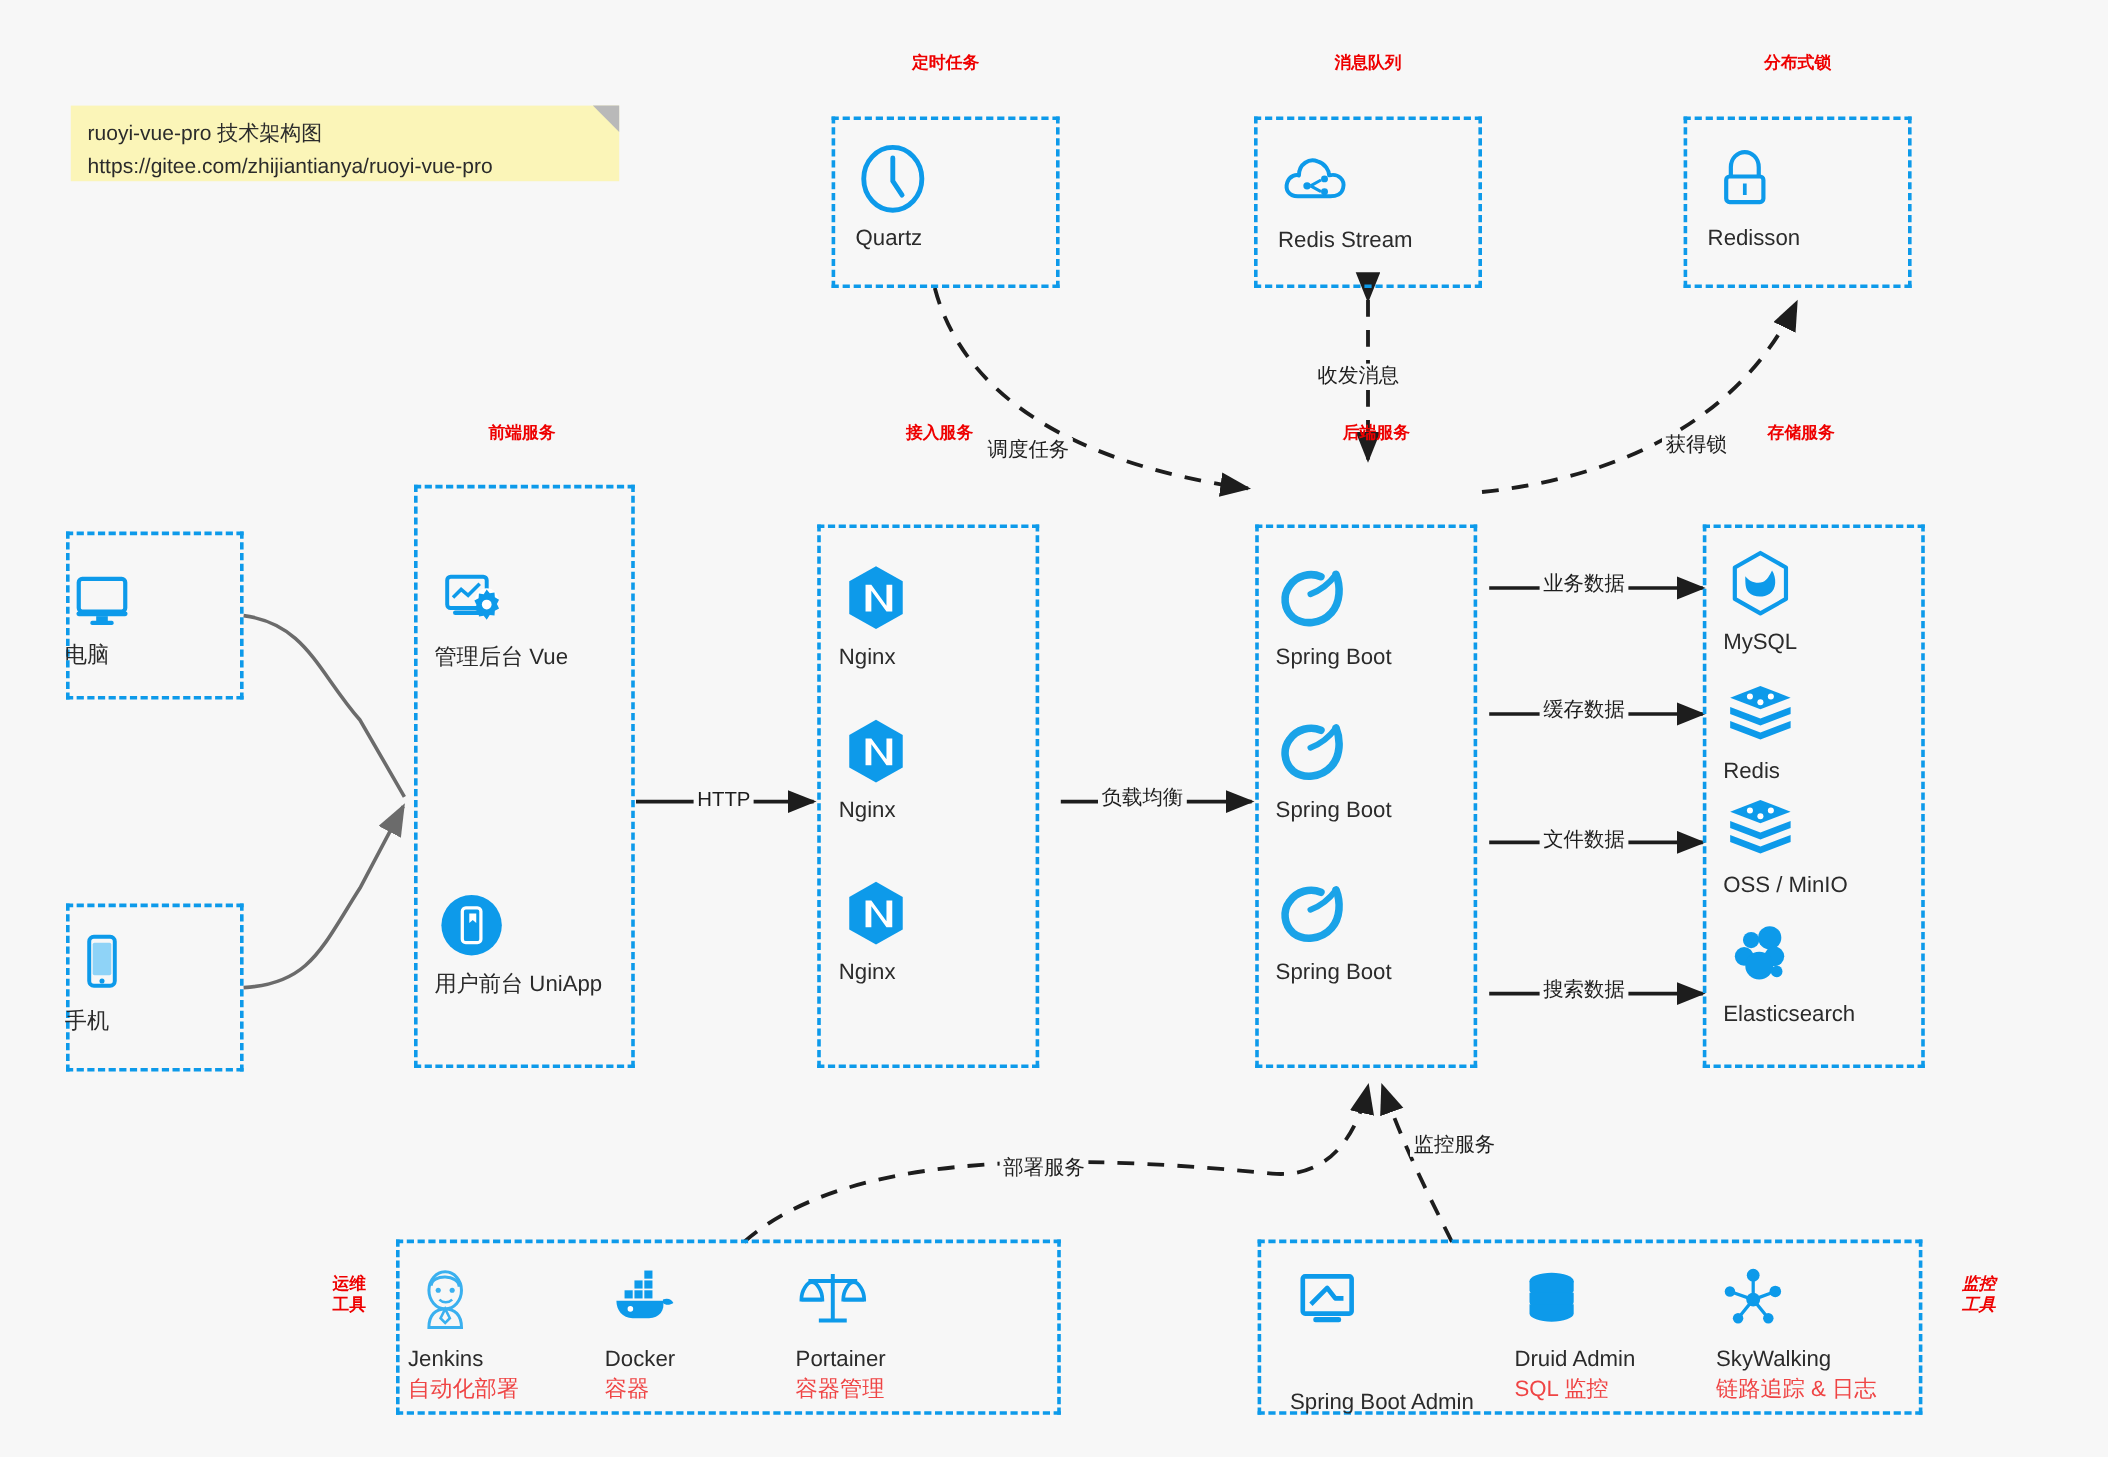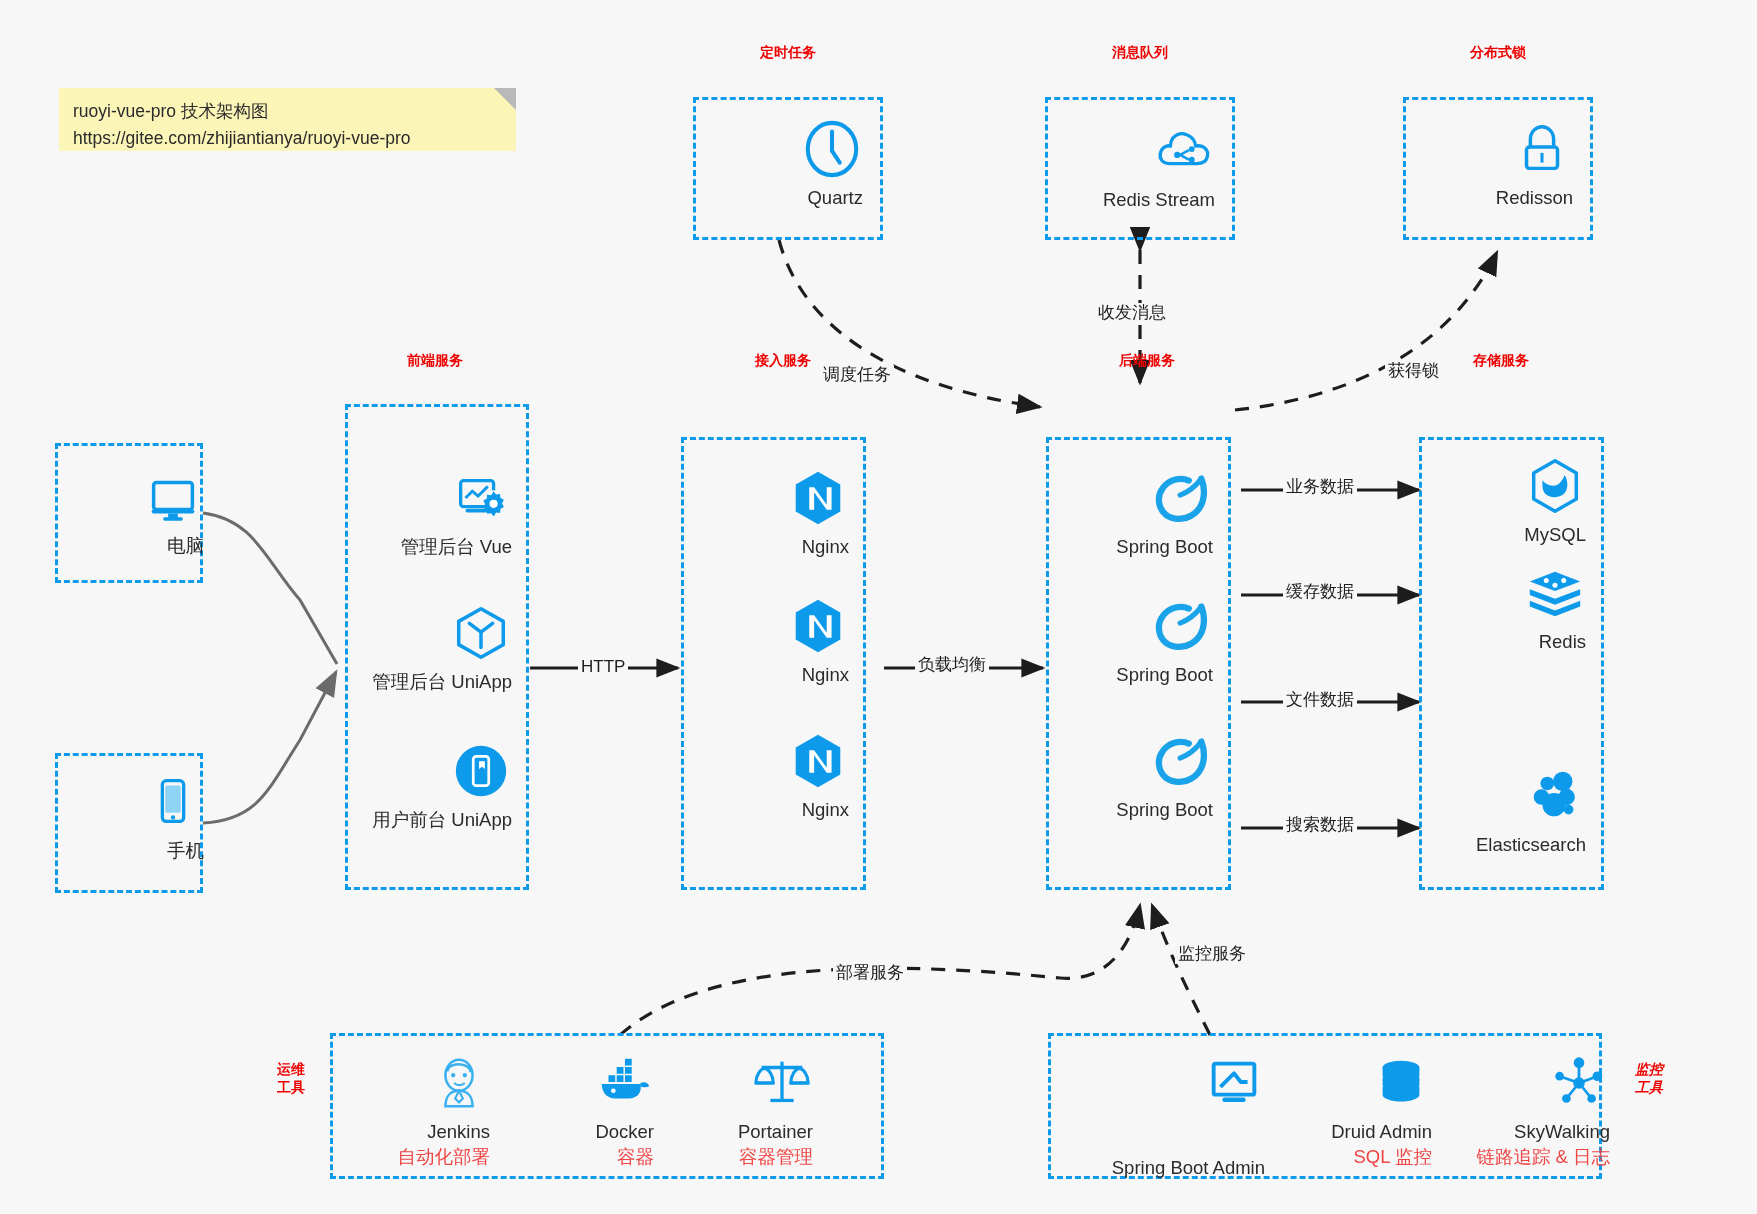--- a/index.html
+++ b/index.html
@@ -40,21 +40,21 @@
     font-size: 14px;
     text-align: center;
     white-space: nowrap;
     line-height: 1.2;
   }
 
   
   .node {
     position: absolute;
     display: flex; flex-direction: column;
-    align-items: flex-end; justify-content: flex-start;
+    align-items: flex-start; justify-content: flex-start;
     width: 150px;
   }
   .node .glyph { width: 62px; height: 62px; display: block; }
   .node .cap {
     margin-top: 6px; font-size: 18.5px; color: #2b2b2b;
     text-align: center; white-space: nowrap; line-height: 1.35;
   }
   .node .cap2 { font-size: 18.5px; color: #ef4444; text-align: center; white-space: nowrap; line-height:1.35;}
 
   
@@ -179,27 +179,20 @@
       <rect x="11" y="14" width="34" height="27" rx="3" fill="none" stroke="#0d9aea" stroke-width="3.4"></rect>
       <path d="M16 32 L23 25 L29 30 L39 20" fill="none" stroke="#0d9aea" stroke-width="3"></path>
       <rect x="16" y="43" width="24" height="4" rx="2" fill="#0d9aea"></rect>
       <circle cx="45" cy="34" r="10" fill="#ffffff"></circle>
       <path d="M45 25 l2.6 3.3 4.1-.6 .3 4.1 3.6 2-1.8 3.8 1.8 3.8-3.6 2-.3 4.1-4.1-.6L45 51l-2.6-3.3-4.1.6-.3-4.1-3.6-2 1.8-3.8-1.8-3.8 3.6-2 .3-4.1 4.1.6z" fill="#0d9aea"></path>
       <circle cx="45" cy="38" r="4.2" fill="#ffffff"></circle>
     </svg>
     <div class="cap">管理后台 Vue</div>
   </div>
 
-  <div class="node" style="left:362px; top:602px;">
-    <svg class="glyph" viewBox="0 0 64 64">
-      <path d="M32 7 L55 20 L55 44 L32 57 L9 44 L9 20 Z" fill="none" stroke="#0d9aea" stroke-width="3.6" stroke-linejoin="round"></path>
-      <path d="M20 22 L32 31 L44 22 M32 31 L32 47" fill="none" stroke="#0d9aea" stroke-width="3.6" stroke-linecap="round" stroke-linejoin="round"></path>
-    </svg>
-    <div class="cap">管理后台 UniApp</div>
-  </div>
 
   <div class="node" style="left:362px; top:740px;">
     <svg class="glyph" viewBox="0 0 64 64">
       <circle cx="32" cy="32" r="26" fill="#0d9aea"></circle>
       <rect x="24" y="17" width="16" height="30" rx="3" fill="none" stroke="#ffffff" stroke-width="2.8"></rect>
       <path d="M30 22 h6 v8 l-3-2.4 -3 2.4 z" fill="#ffffff"></path>
     </svg>
     <div class="cap">用户前台 UniApp</div>
   </div>
 
@@ -273,20 +266,31 @@
       <path d="M32 10 L58 20 L32 30 L6 20 Z" fill="#0d9aea"></path>
       <path d="M6 28 L32 38 L58 28 L58 34 L32 44 L6 34 Z" fill="#0d9aea"></path>
       <path d="M6 40 L32 50 L58 40 L58 46 L32 56 L6 46 Z" fill="#0d9aea"></path>
       <circle cx="23" cy="19" r="2.6" fill="#ffffff"></circle>
       <circle cx="41" cy="19" r="2.6" fill="#ffffff"></circle>
       <circle cx="32" cy="24" r="2.6" fill="#ffffff"></circle>
     </svg>
     <div class="cap">Redis</div>
   </div>
 
+  <div class="node" style="left:1436px; top:657px;">
+    <svg class="glyph" viewBox="0 0 64 64">
+      <path d="M32 10 L58 20 L32 30 L6 20 Z" fill="#0d9aea"></path>
+      <path d="M6 28 L32 38 L58 28 L58 34 L32 44 L6 34 Z" fill="#0d9aea"></path>
+      <path d="M6 40 L32 50 L58 40 L58 46 L32 56 L6 46 Z" fill="#0d9aea"></path>
+      <circle cx="23" cy="19" r="2.6" fill="#ffffff"></circle>
+      <circle cx="41" cy="19" r="2.6" fill="#ffffff"></circle>
+      <circle cx="32" cy="24" r="2.6" fill="#ffffff"></circle>
+    </svg>
+    <div class="cap">OSS / MinIO</div>
+  </div>
 
   <div class="node" style="left:1436px; top:765px;">
     <svg class="glyph" viewBox="0 0 64 64">
       <circle cx="24" cy="19" r="7" fill="#0d9aea"></circle>
       <circle cx="40" cy="17" r="10" fill="#0d9aea"></circle>
       <circle cx="18" cy="33" r="8" fill="#0d9aea"></circle>
       <circle cx="44" cy="33" r="8.5" fill="#0d9aea"></circle>
       <circle cx="31" cy="41" r="12" fill="#0d9aea"></circle>
       <circle cx="46" cy="46" r="5" fill="#0d9aea"></circle>
     </svg>

